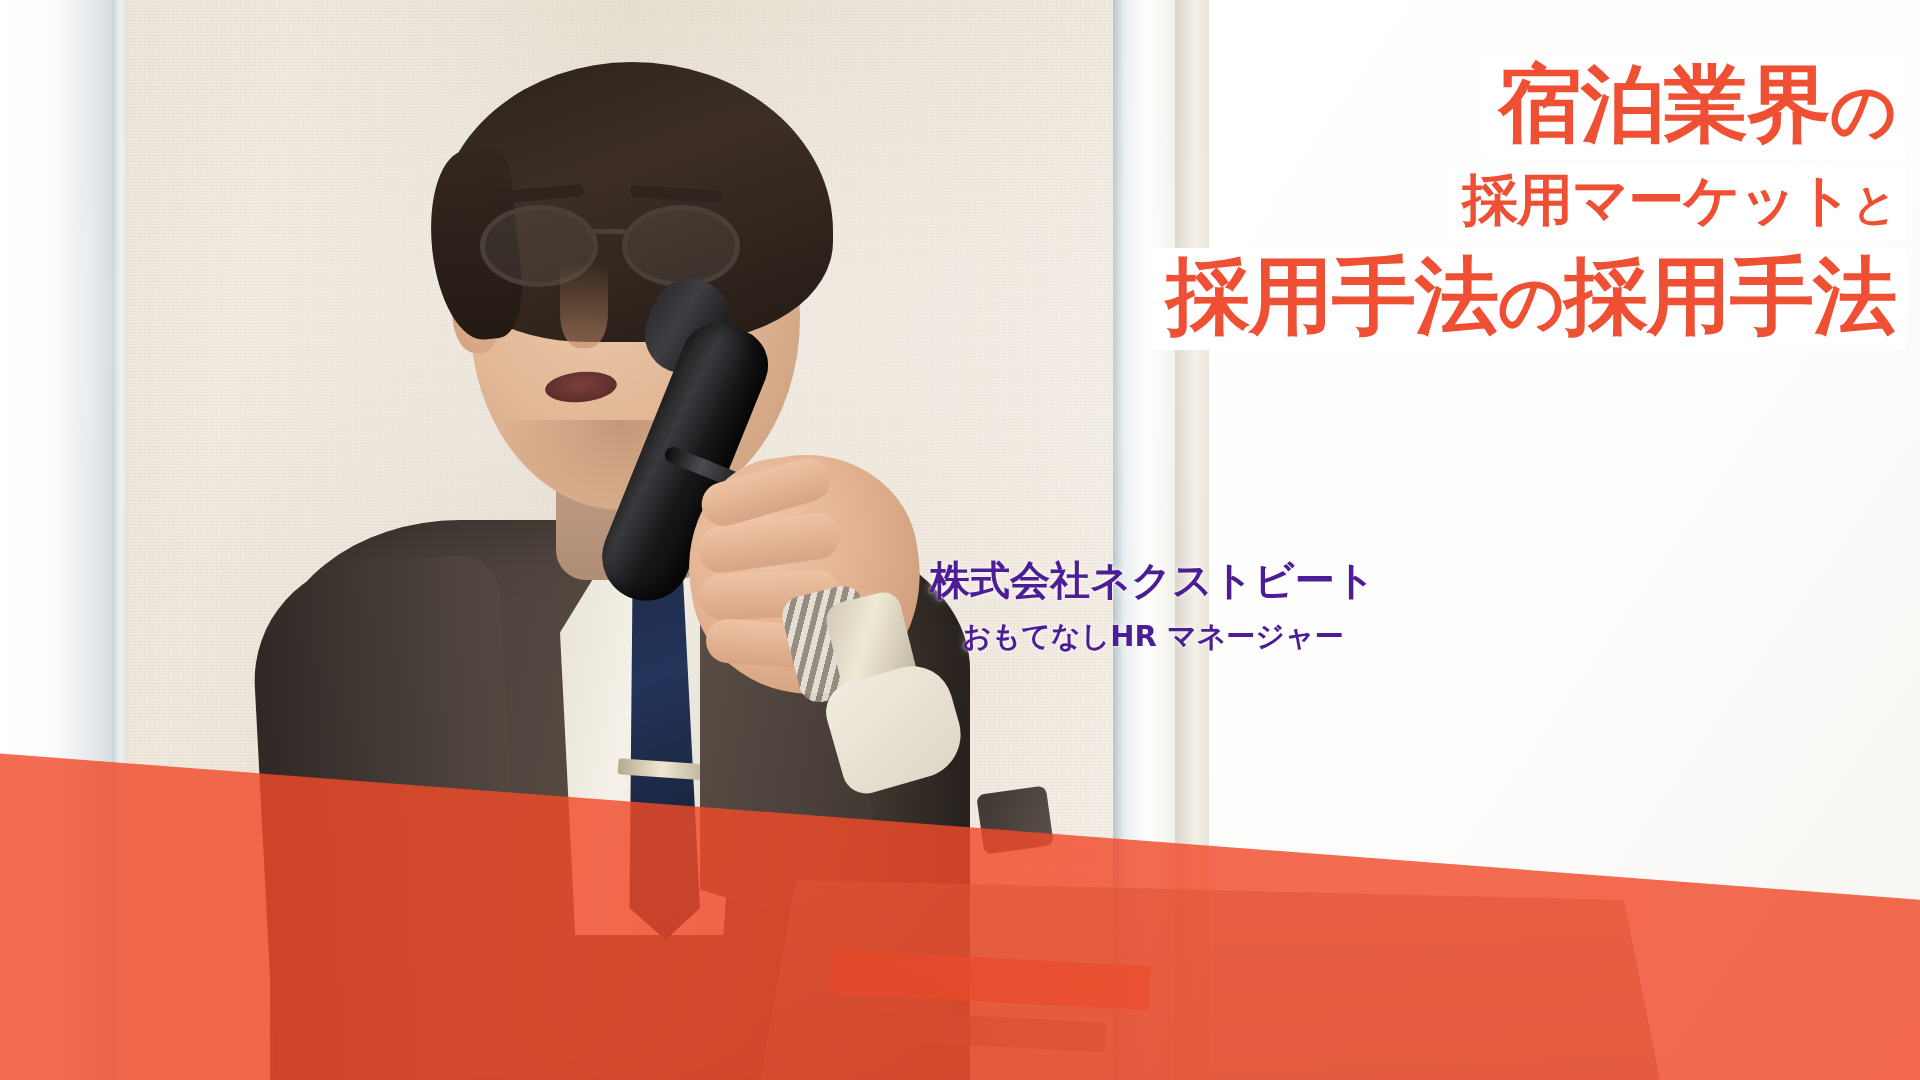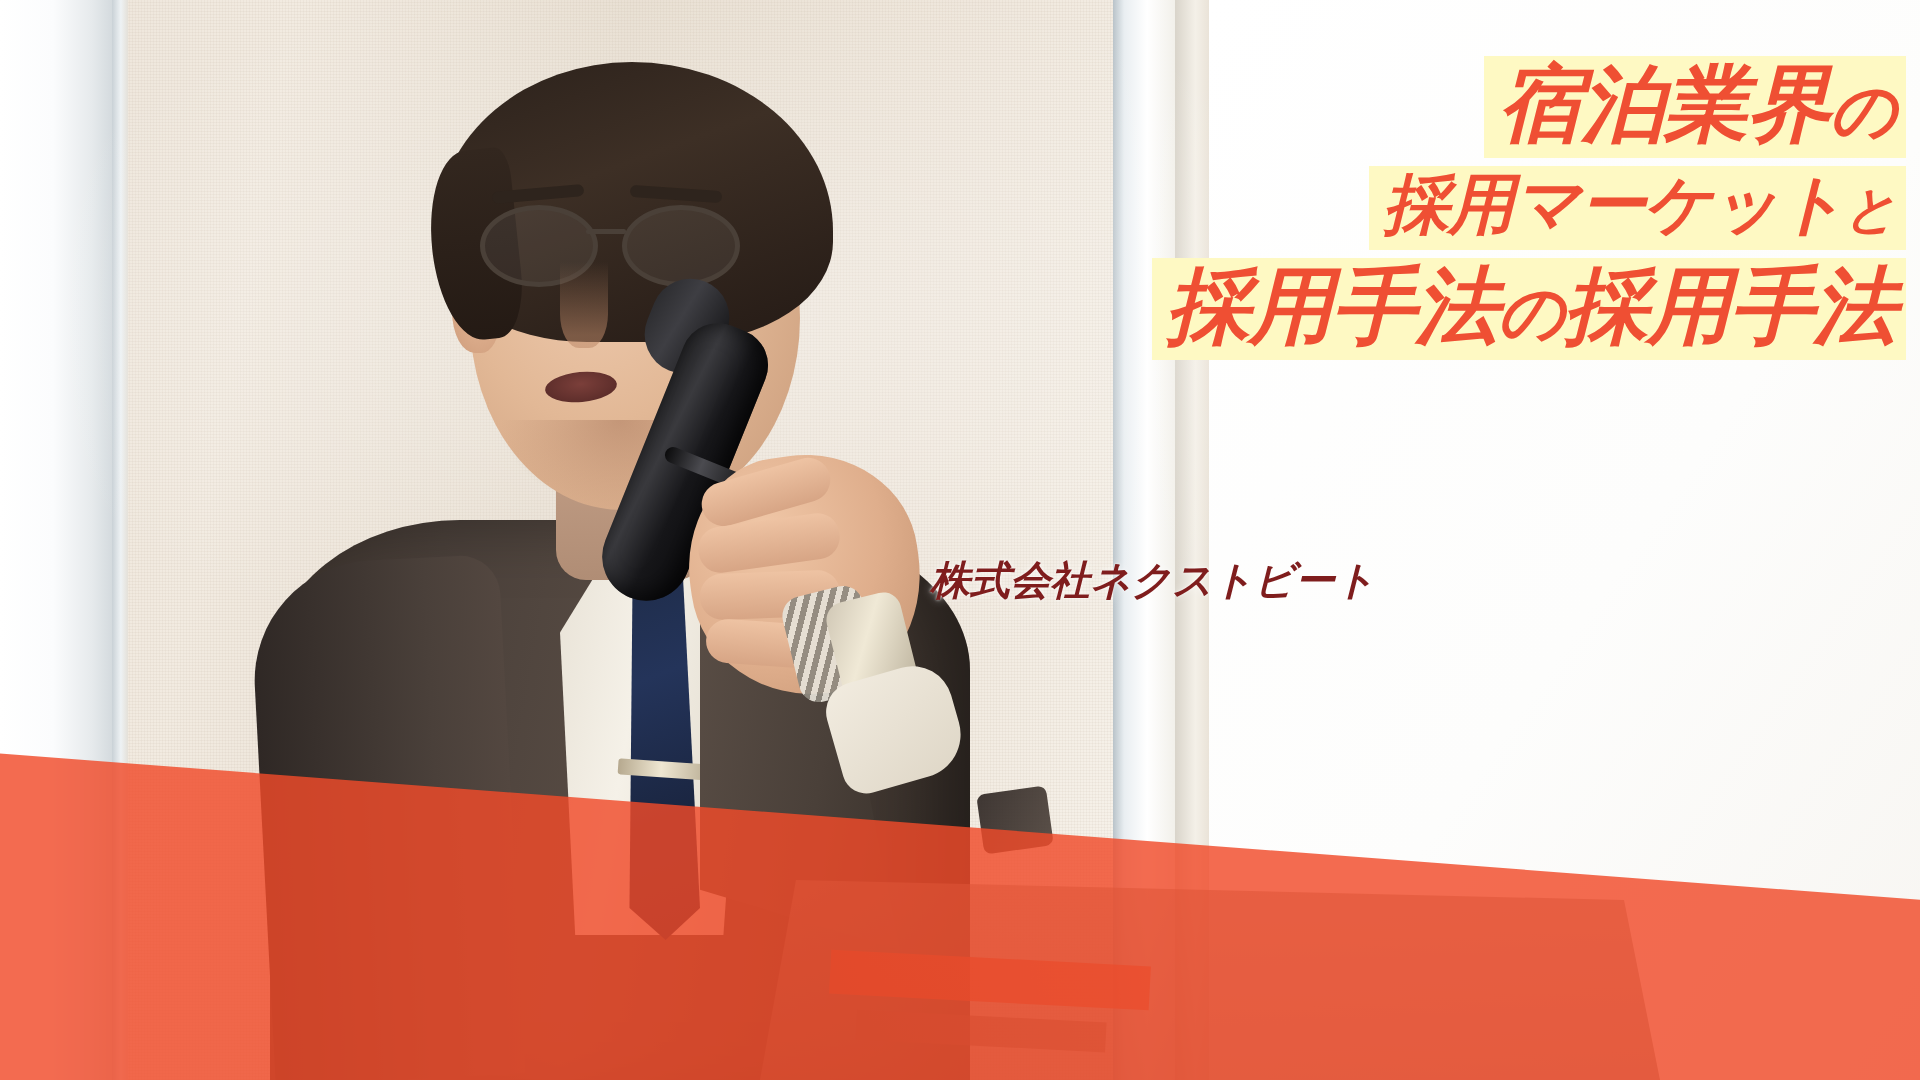--- a/index.html
+++ b/index.html
@@ -355,47 +355,45 @@
     z-index: 30;
   }
   .title-line {
     display: block;
     line-height: 1;
     margin-bottom: 8px;
     white-space: nowrap;
   }
   .title-line .bg {
     display: inline-block;
-    background: #fef9c3;
+    background: #ffffff;
     padding: 6px 10px 12px 14px;
     color: #ef4f33;
     font-weight: 900;
     font-size: 85px;
     letter-spacing: -1px;
     font-family: "DejaVu Sans", "Liberation Sans", sans-serif;
-    font-style: italic;
   }
   .title-line.l1 .bg { font-size: 84px; }
-  .title-line.l2 .bg { font-size: 66px; }
+  .title-line.l2 .bg { font-size: 56px; }
   .title-line.l3 .bg { font-size: 84px; }
   .t-small {
     font-size: 0.78em;
     font-weight: 900;
   }
 
   
   .speaker {
     position: absolute;
     left: 930px;
     top: 556px;
     z-index: 30;
-    color: #7f1d1d;
+    color: #4c1d95;
     text-align: center;
     text-shadow: 0 0 10px rgba(255,255,255,.55), 0 0 3px rgba(255,255,255,.8);
-    font-style: italic;
   }
   .sp-company {
     font-size: 40px;
     font-weight: 700;
     line-height: 1.22;
     white-space: nowrap;
   }
   .sp-role {
     font-size: 29px;
     font-weight: 600;
@@ -509,17 +507,18 @@
     <div class="title-line l2">
       <span class="bg"><span>採用マーケット</span><span class="t-small">と</span></span>
     </div>
     <div class="title-line l3">
       <span class="bg"><span>採用手法</span><span class="t-small">の</span><span>採用手法</span></span>
     </div>
   </div>
 
   <div class="speaker">
     <div class="sp-company">株式会社ネクストビート</div>
+    <div class="sp-role">おもてなしHR マネージャー</div>
   </div>
 
   <div class="banner"></div>
 
 </div>
 
 </body></html>

